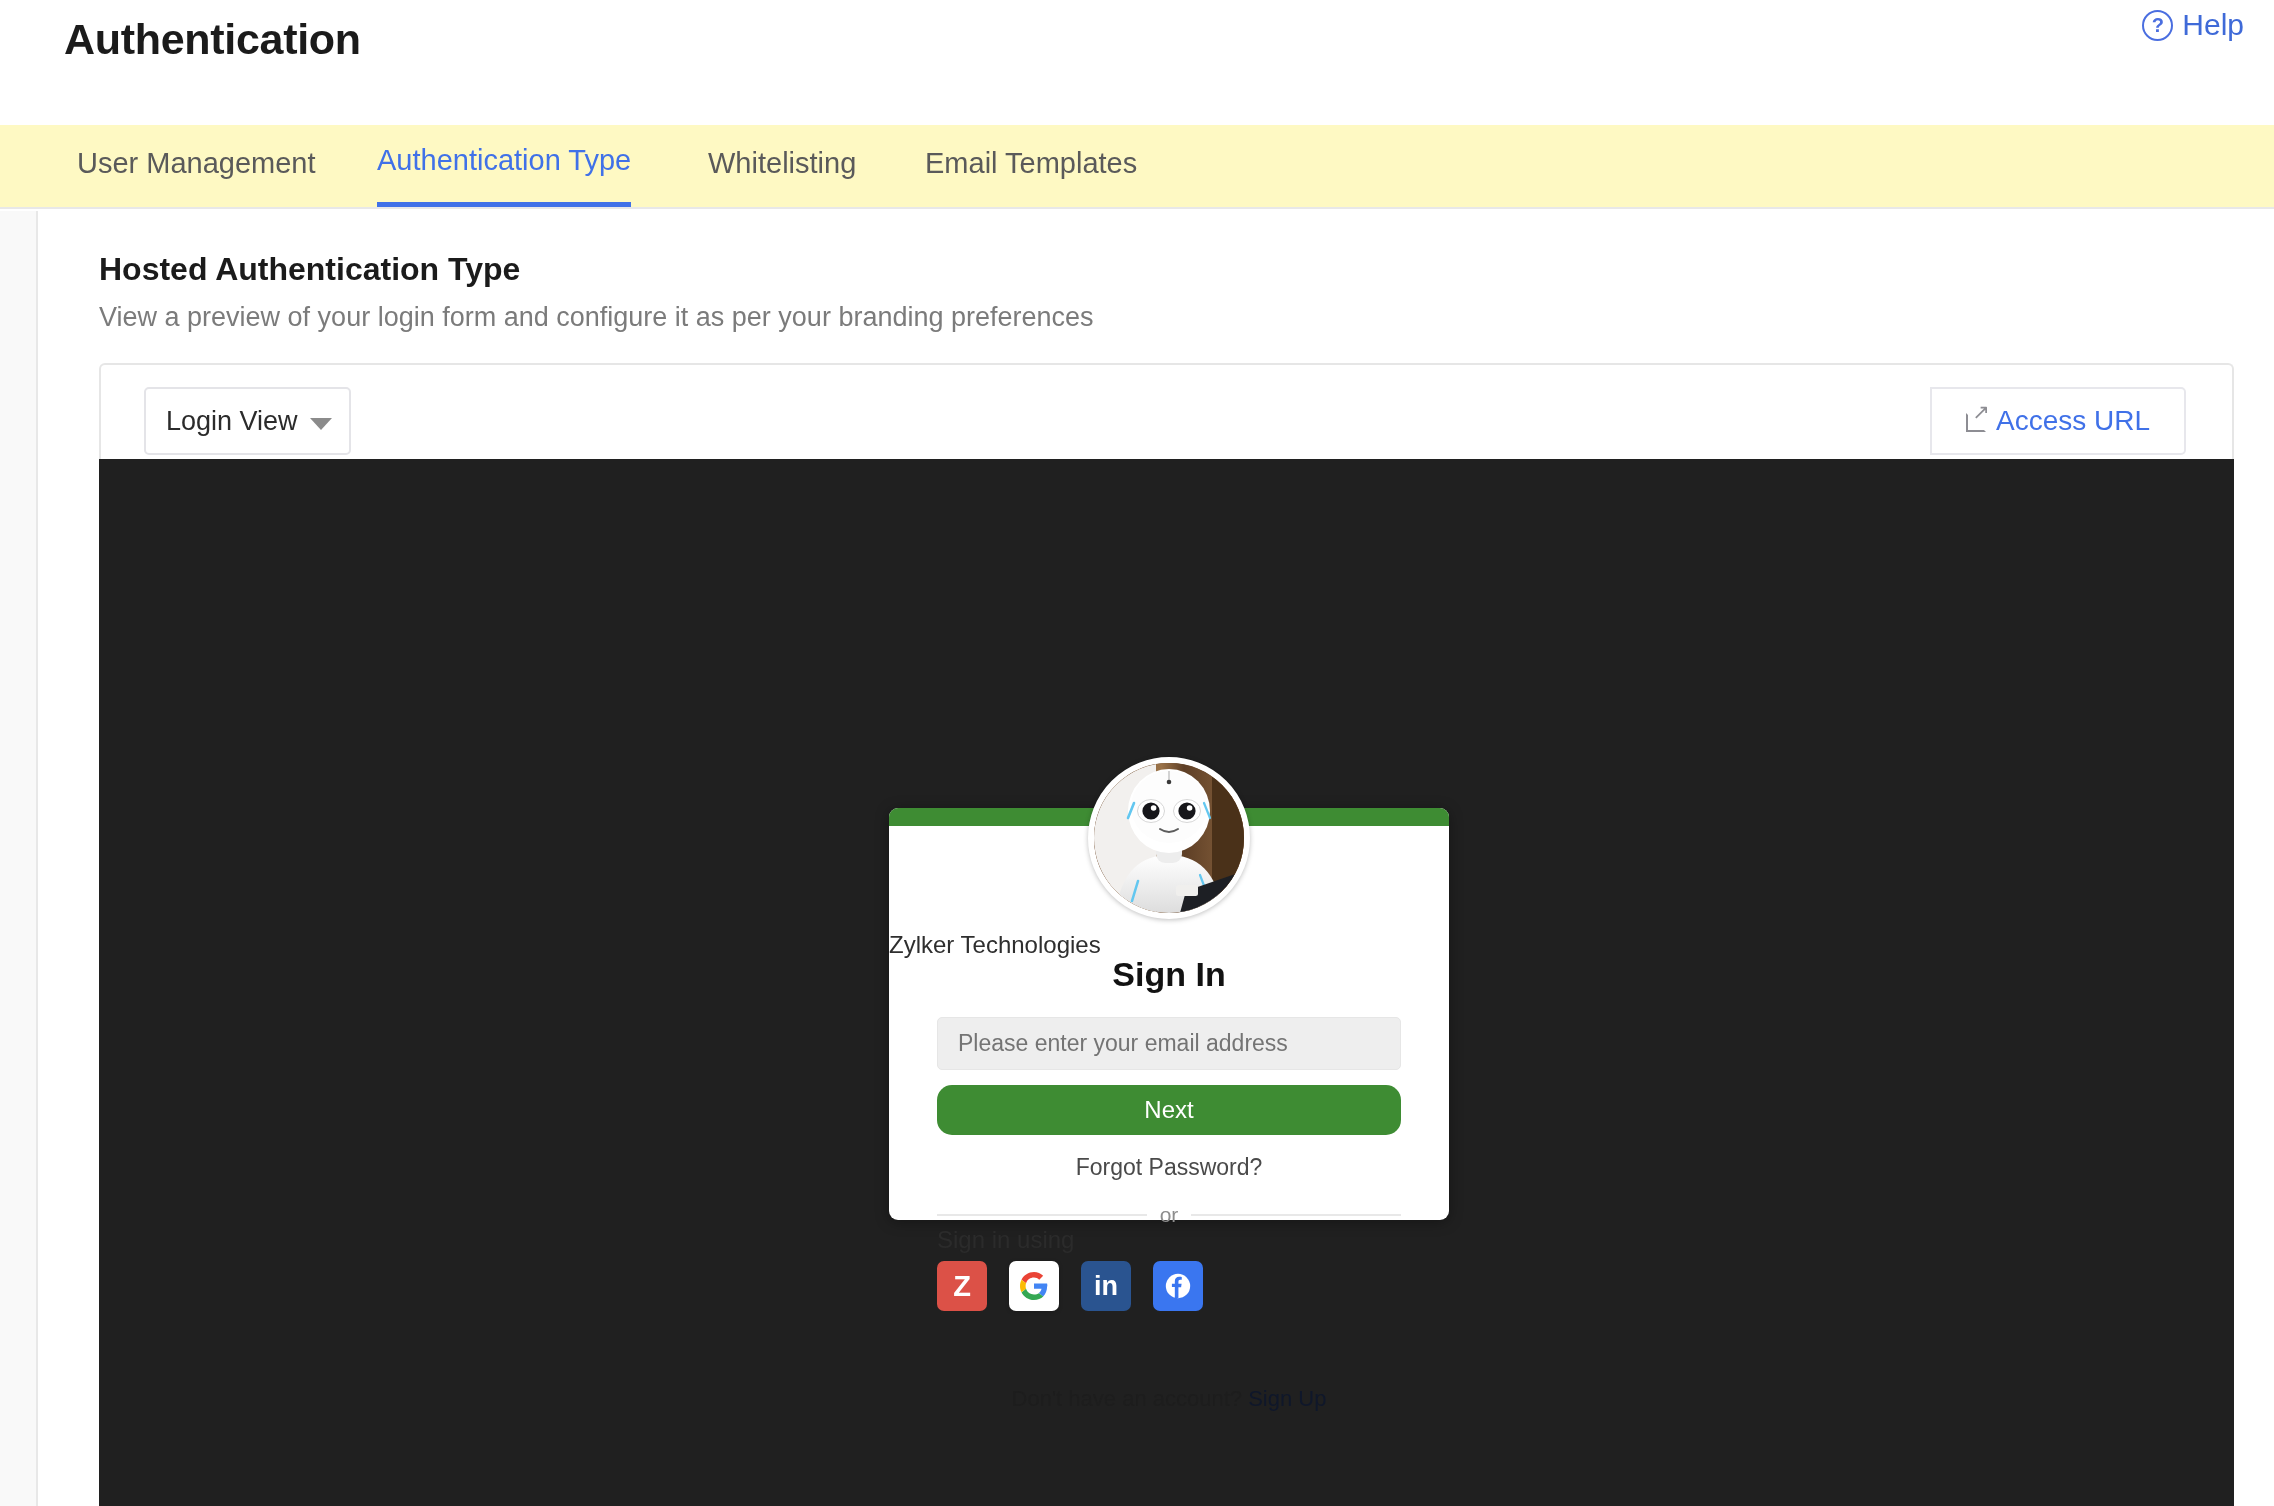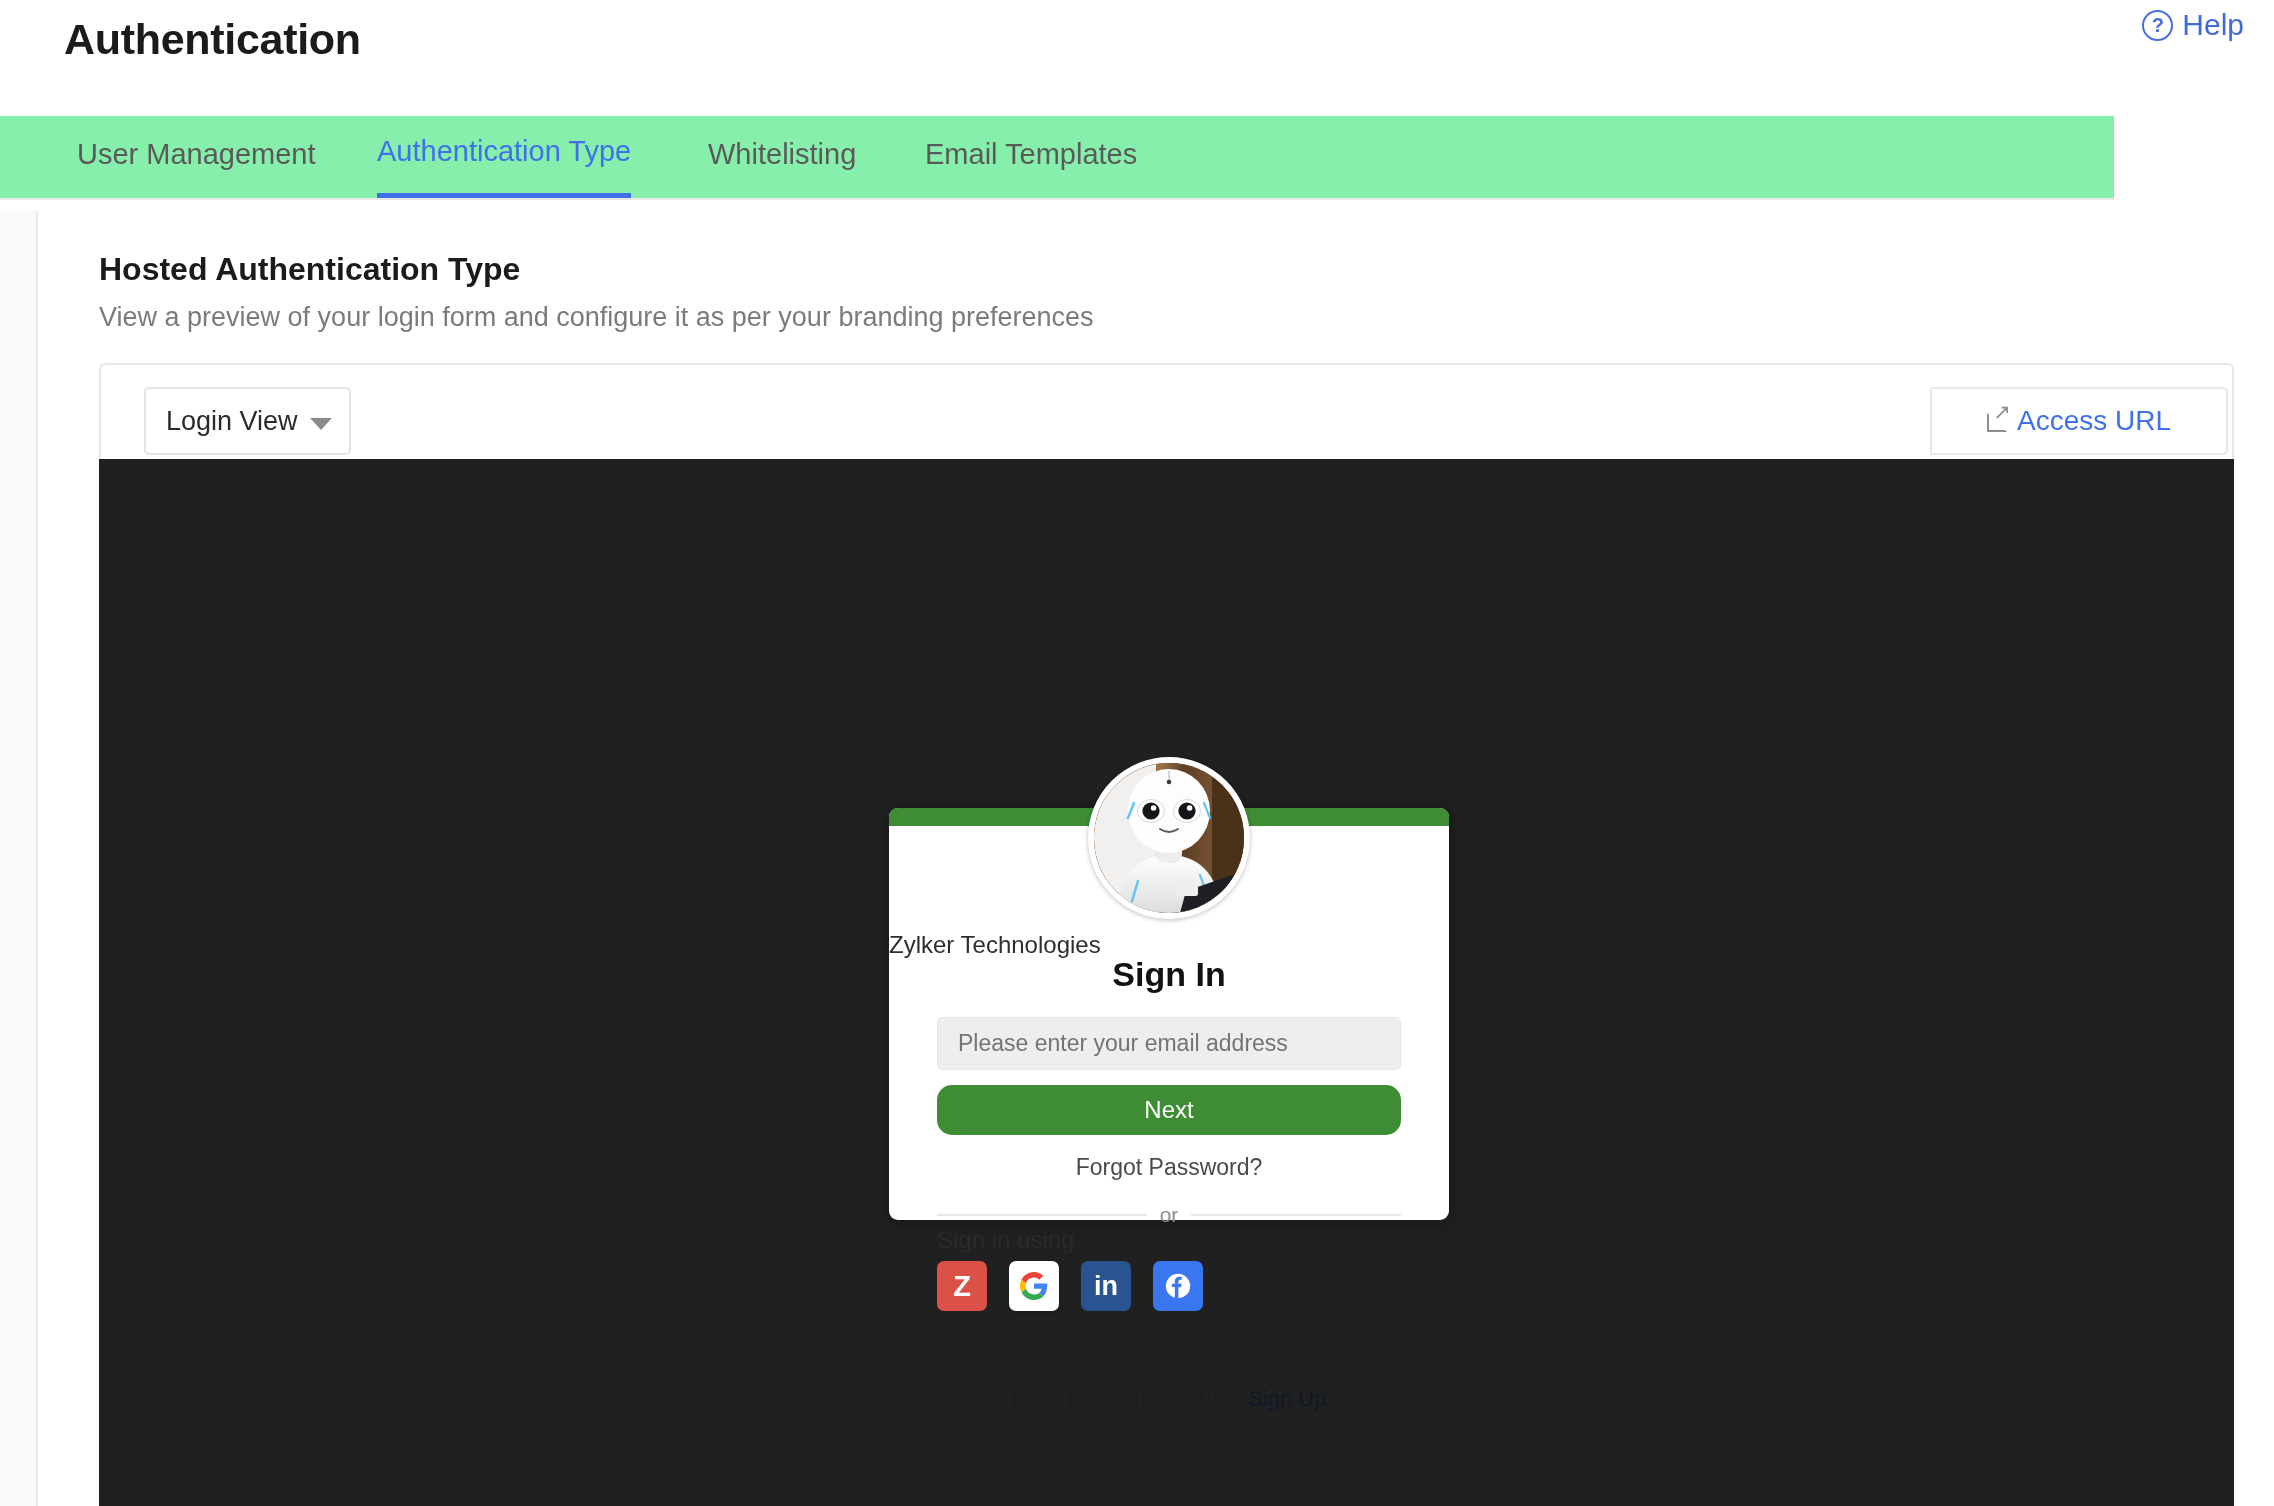--- a/index.html
+++ b/index.html
@@ -49,24 +49,24 @@
     line-height: 1;
   }
   .help-text {
     font-size: 30px;
     color: #3f6ad8;
   }
 
   
   .tab-bar {
     position: absolute;
-    left: 0; top: 116px;
-    width: 2114px;
+    left: 0; top: 125px;
+    width: 2274px;
     height: 84px;
-    background: #86efac;
+    background: #fef9c3;
     border-bottom: 2px solid #e8e8e8;
   }
   .tab {
     position: absolute;
     bottom: 0;
     height: 82px;
     display: flex;
     align-items: center;
     font-size: 29px;
     color: #5a5a5a;
@@ -163,21 +163,21 @@
   }
   .url-text {
     margin-left: 27px;
     font-size: 27px;
     color: #1c1c1c;
     white-space: nowrap;
   }
   .access-url-btn {
     position: absolute;
     left: 1829px; top: 22px;
-    width: 298px;
+    width: 256px;
     height: 68px;
     background: #ffffff;
     border: 2px solid #e7e7ec;
     border-radius: 0 5px 5px 0;
     display: flex;
     align-items: center;
     justify-content: center;
     gap: 8px;
     cursor: pointer;
   }

